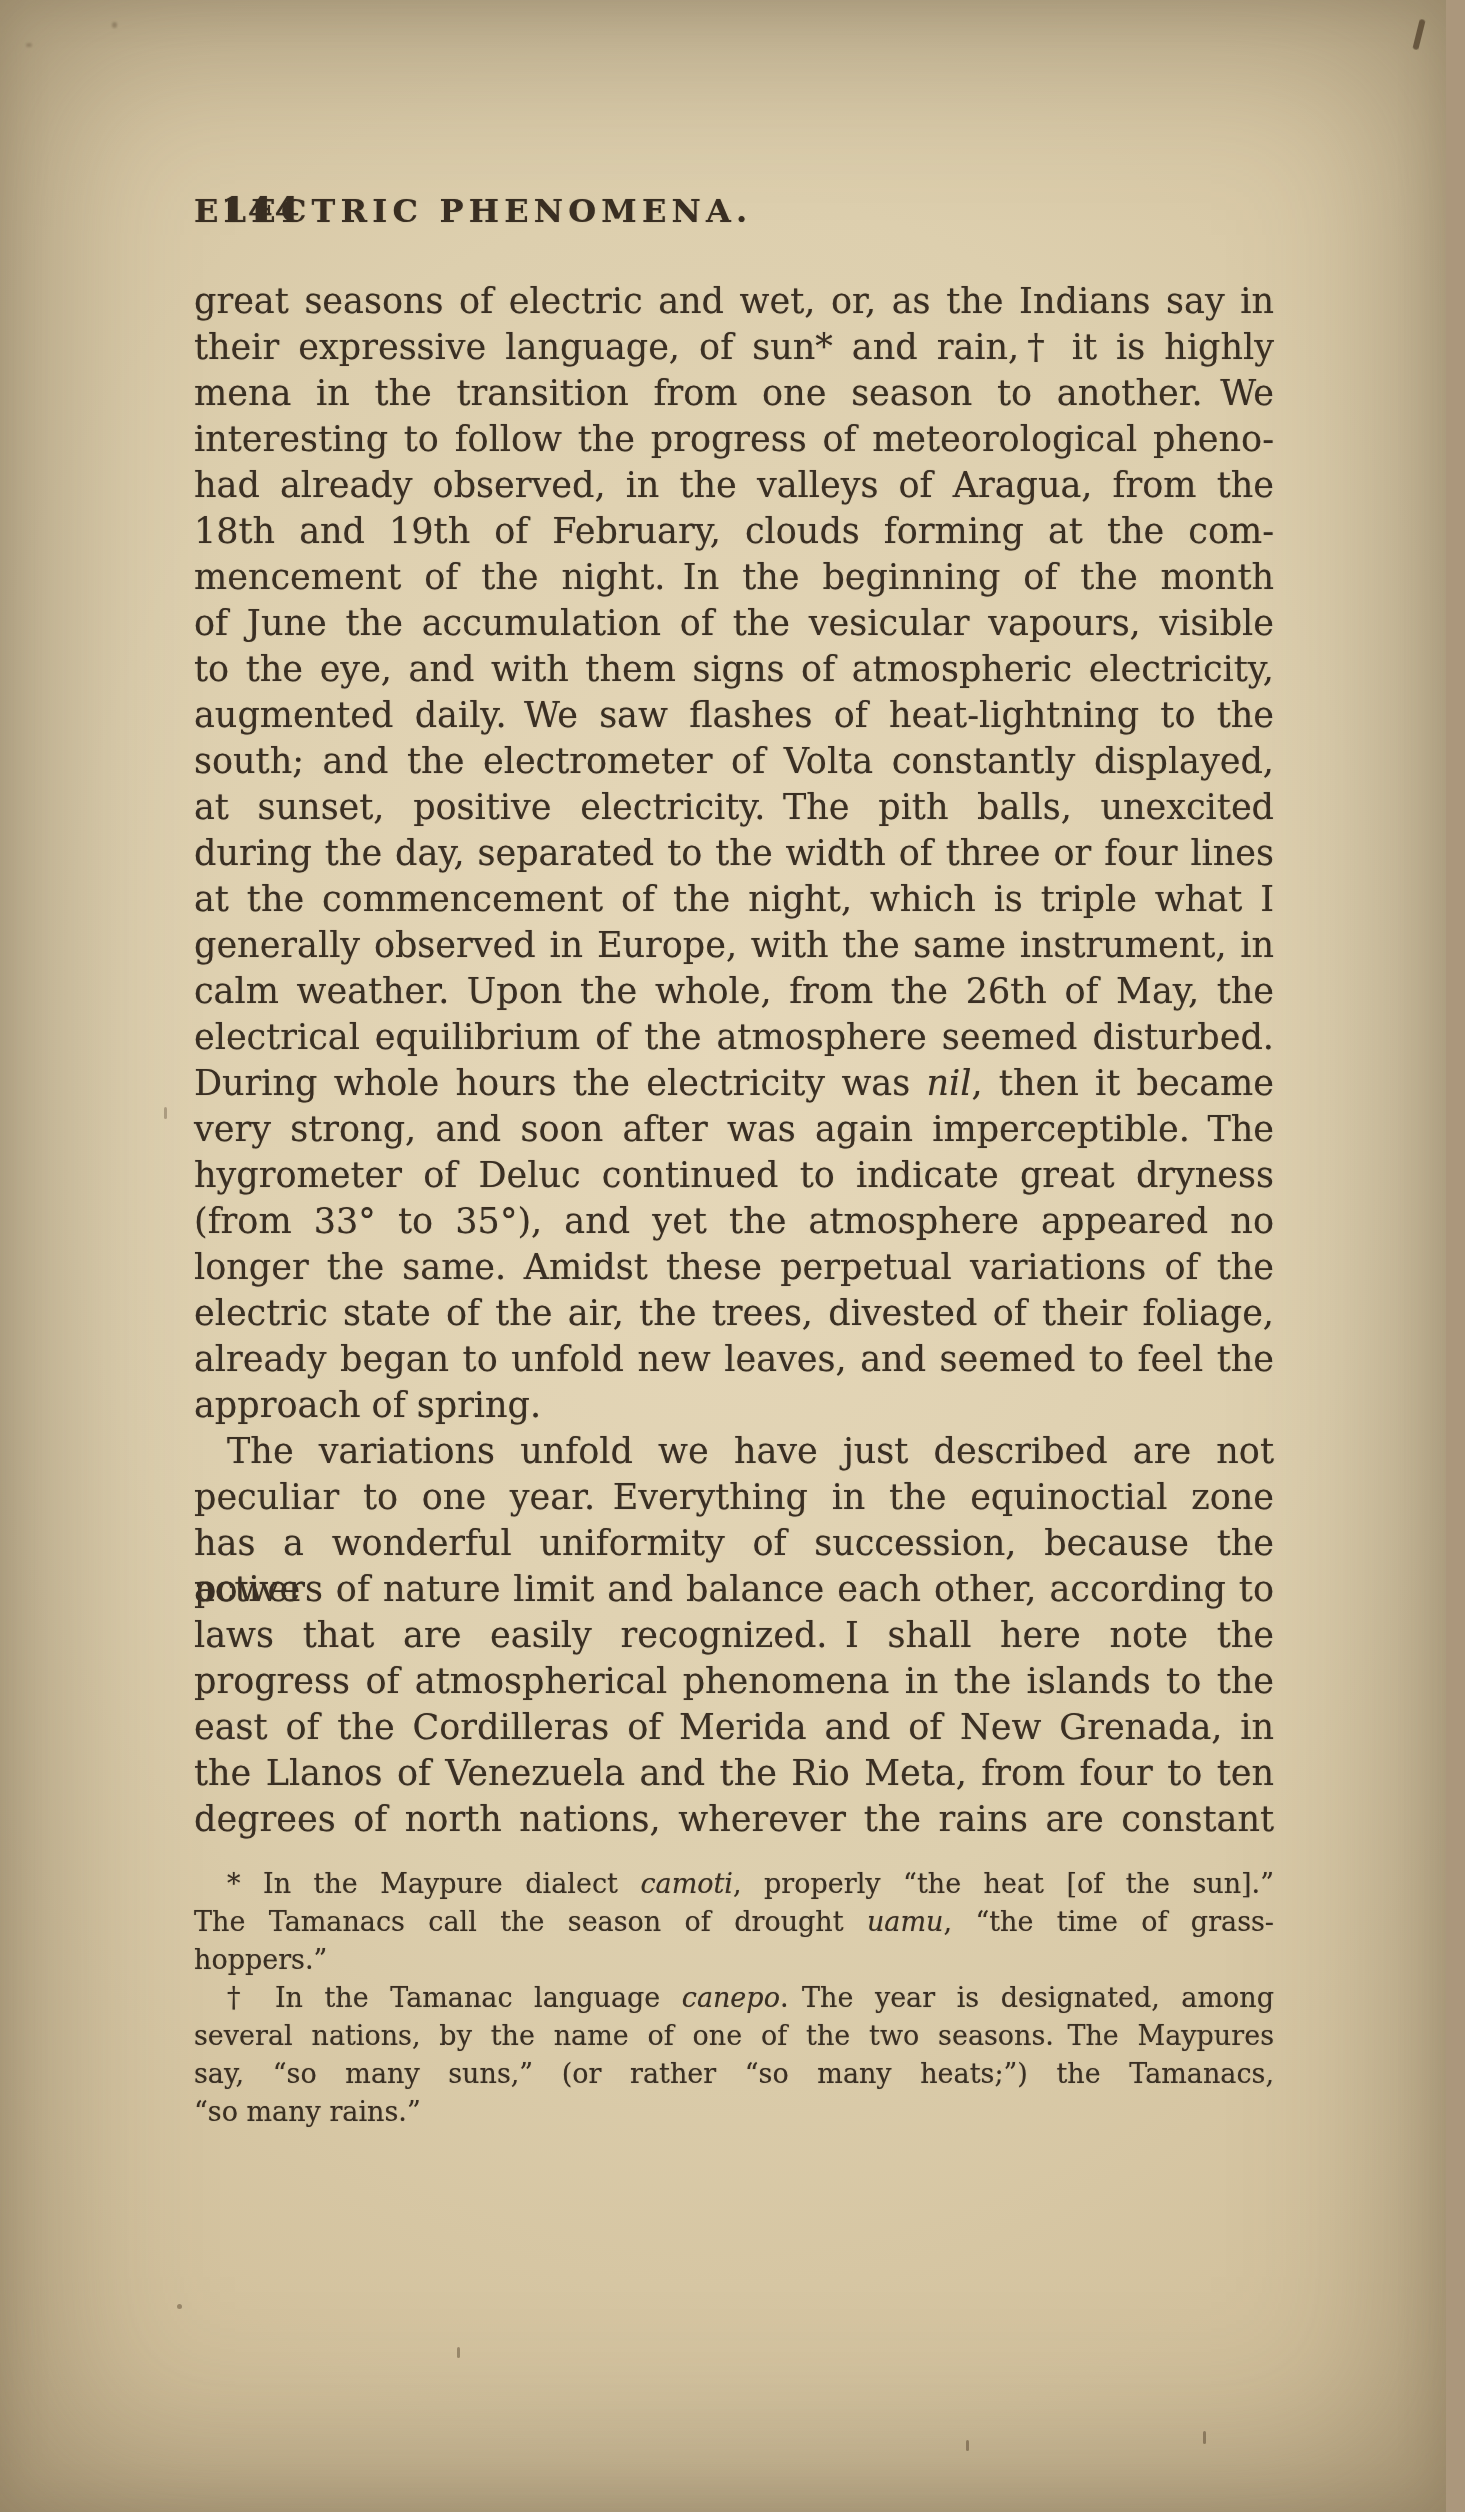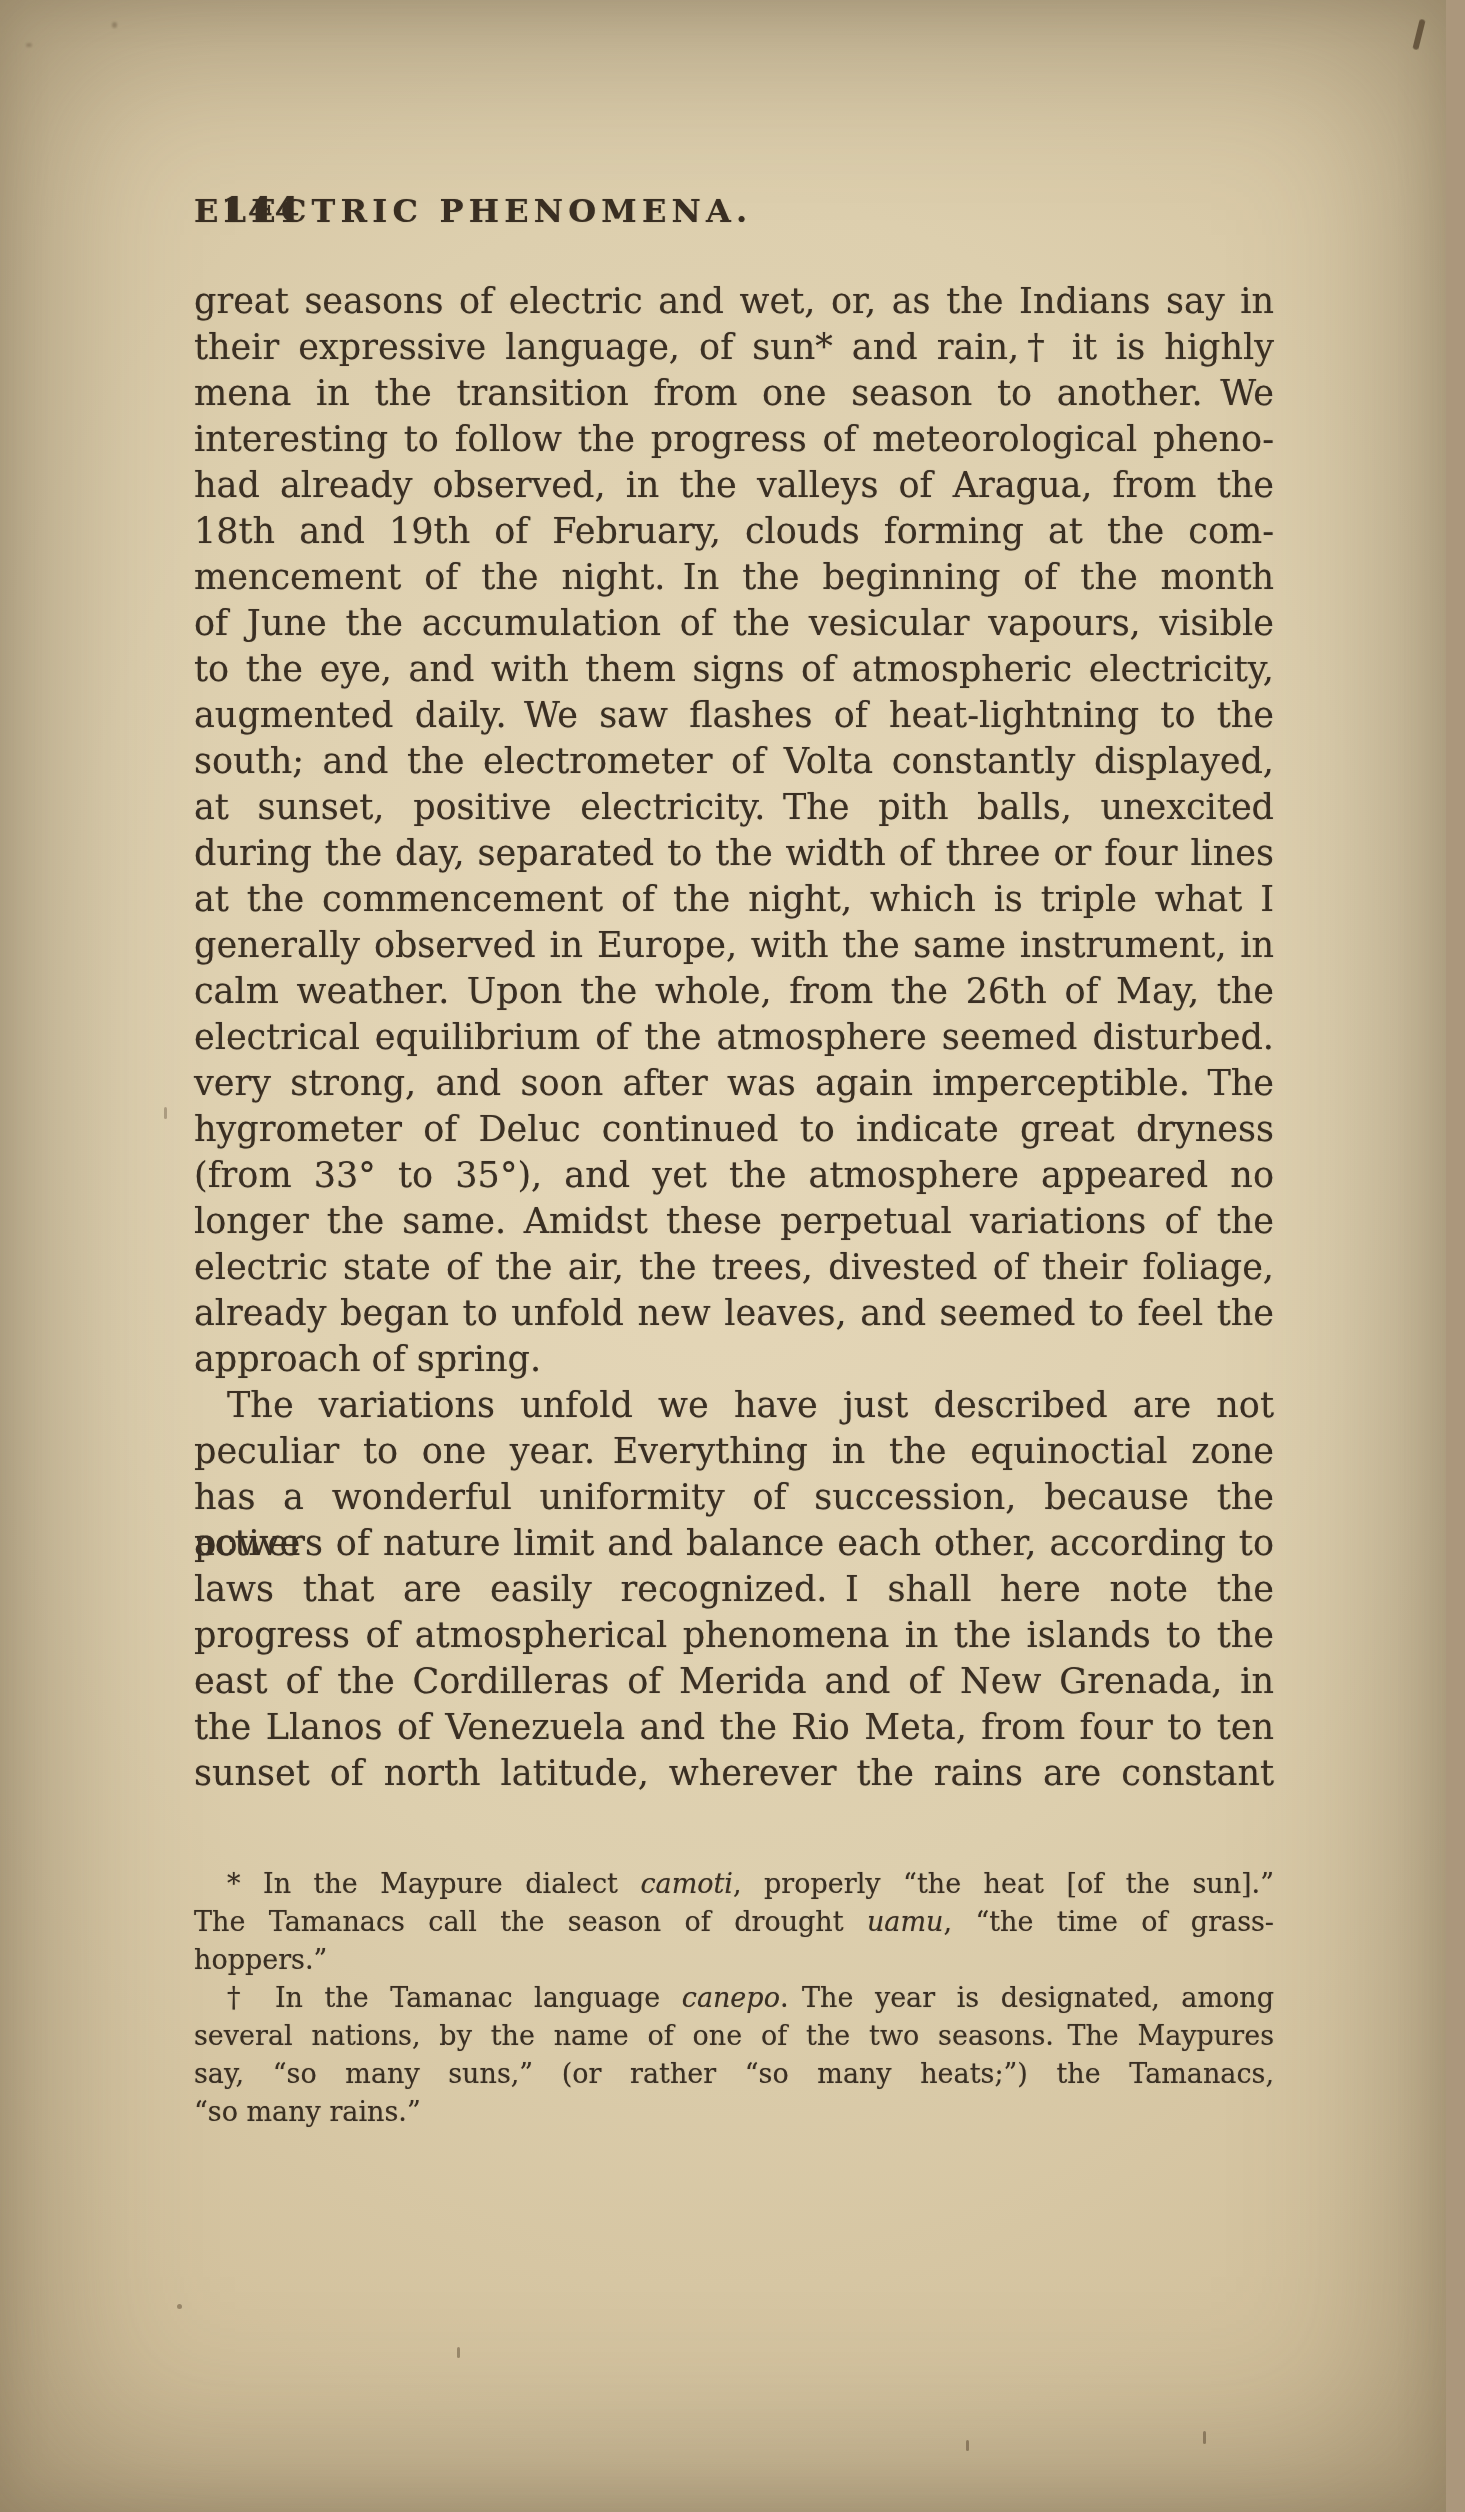--- a/index.html
+++ b/index.html
@@ -81,36 +81,37 @@
       <div class="bline">of June the accumulation of the vesicular vapours, visible</div>
       <div class="bline">to the eye, and with them signs of atmospheric electricity,</div>
       <div class="bline">augmented daily. We saw flashes of heat-lightning to the</div>
       <div class="bline">south; and the electrometer of Volta constantly displayed,</div>
       <div class="bline">at sunset, positive electricity. The pith balls, unexcited</div>
       <div class="bline">during the day, separated to the width of three or four lines</div>
       <div class="bline">at the commencement of the night, which is triple what I</div>
       <div class="bline">generally observed in Europe, with the same instrument, in</div>
       <div class="bline">calm weather. Upon the whole, from the 26th of May, the</div>
       <div class="bline">electrical equilibrium of the atmosphere seemed disturbed.</div>
+      <div class="bline">During whole hours the electricity was <i>nil</i>, then it became</div>
       <div class="bline">very strong, and soon after was again imperceptible. The</div>
       <div class="bline">hygrometer of Deluc continued to indicate great dryness</div>
       <div class="bline">(from 33° to 35°), and yet the atmosphere appeared no</div>
       <div class="bline">longer the same. Amidst these perpetual variations of the</div>
       <div class="bline">electric state of the air, the trees, divested of their foliage,</div>
       <div class="bline">already began to unfold new leaves, and seemed to feel the</div>
       <div class="bline last">approach of spring.</div>
       <div class="bline indent">The variations unfold we have just described are not</div>
       <div class="bline">peculiar to one year. Everything in the equinoctial zone</div>
       <div class="bline">has a wonderful uniformity of succession, because the active</div>
       <div class="bline">powers of nature limit and balance each other, according to</div>
       <div class="bline">laws that are easily recognized. I shall here note the</div>
       <div class="bline">progress of atmospherical phenomena in the islands to the</div>
       <div class="bline">east of the Cordilleras of Merida and of New Grenada, in</div>
       <div class="bline">the Llanos of Venezuela and the Rio Meta, from four to ten</div>
-      <div class="bline">sunset of north latitude, wherever the rains are constant</div>
+      <div class="bline">degrees of north nations, wherever the rains are constant</div>
     </div>
   <div class="footnotes" id="footnotes">
       <div class="fline indent">* In the Maypure dialect <i>camoti</i>, properly “the heat [of the sun].”</div>
       <div class="fline">The Tamanacs call the season of drought <i>uamu</i>, “the time of grass-</div>
       <div class="fline last">hoppers.”</div>
       <div class="fline indent">† In the Tamanac language <i>canepo</i>. The year is designated, among</div>
       <div class="fline">several nations, by the name of one of the two seasons. The Maypures</div>
       <div class="fline">say, “so many suns,” (or rather “so many heats;”) the Tamanacs,</div>
       <div class="fline last">“so many rains.”</div>
     </div>

